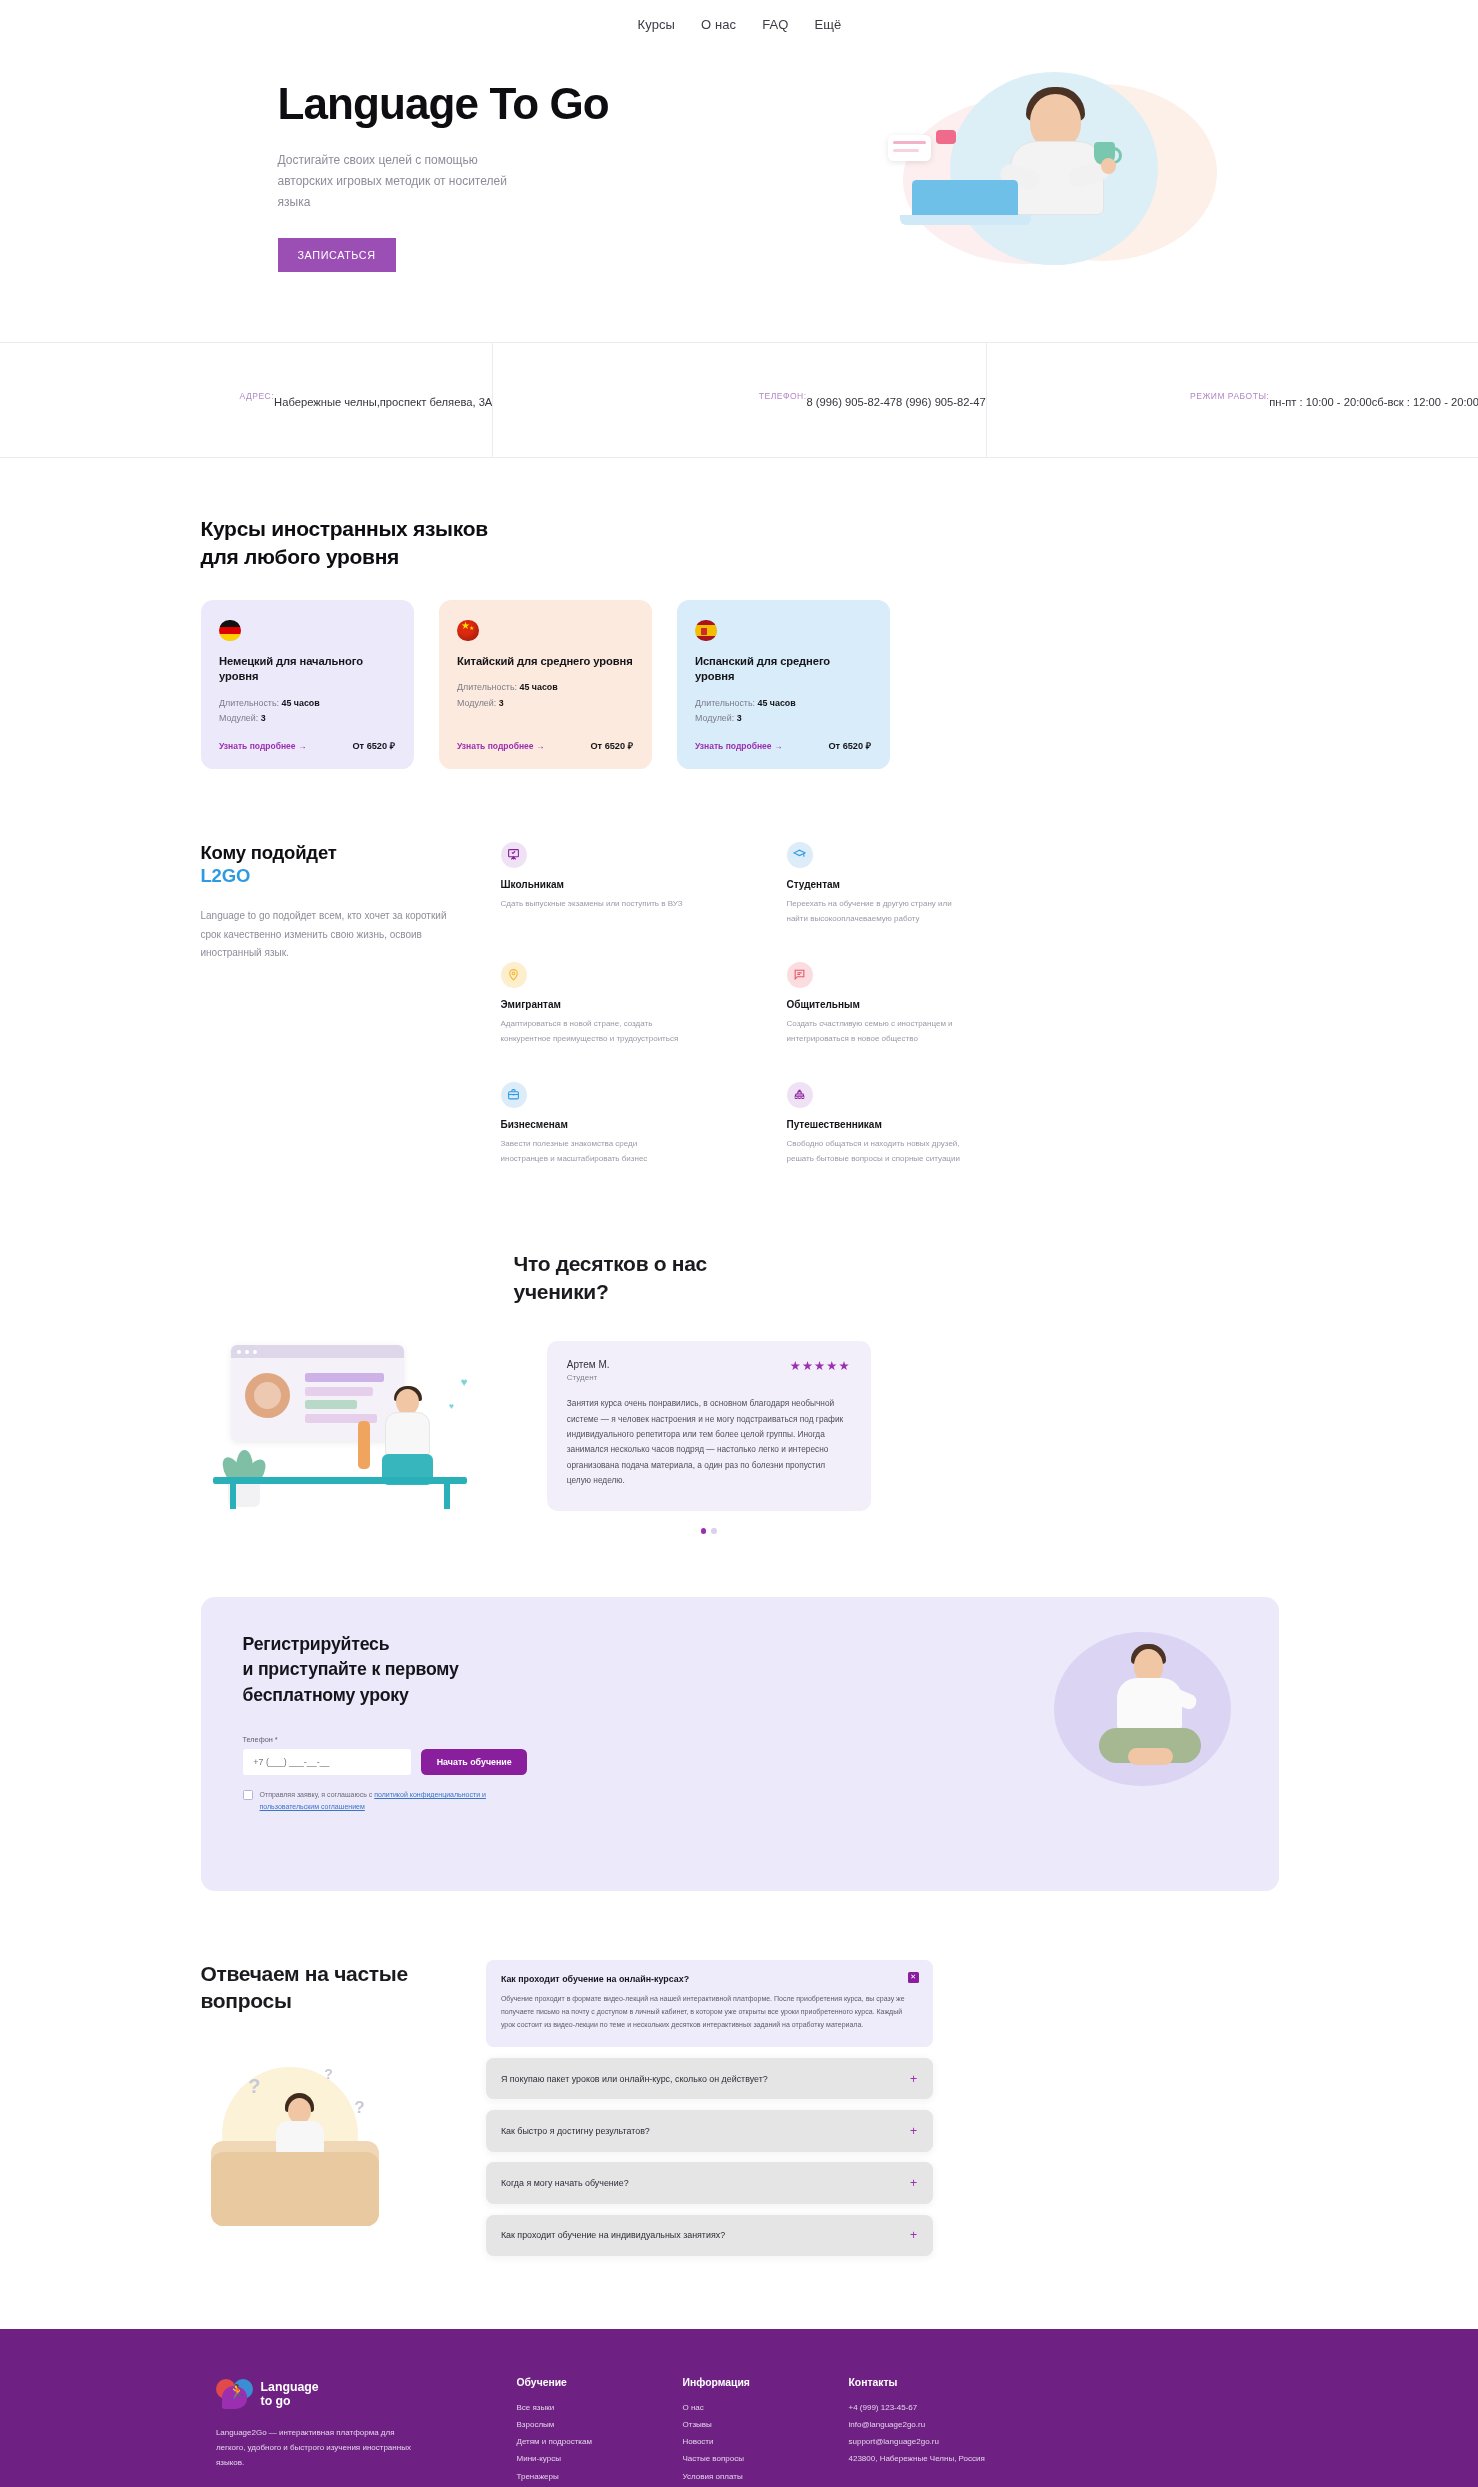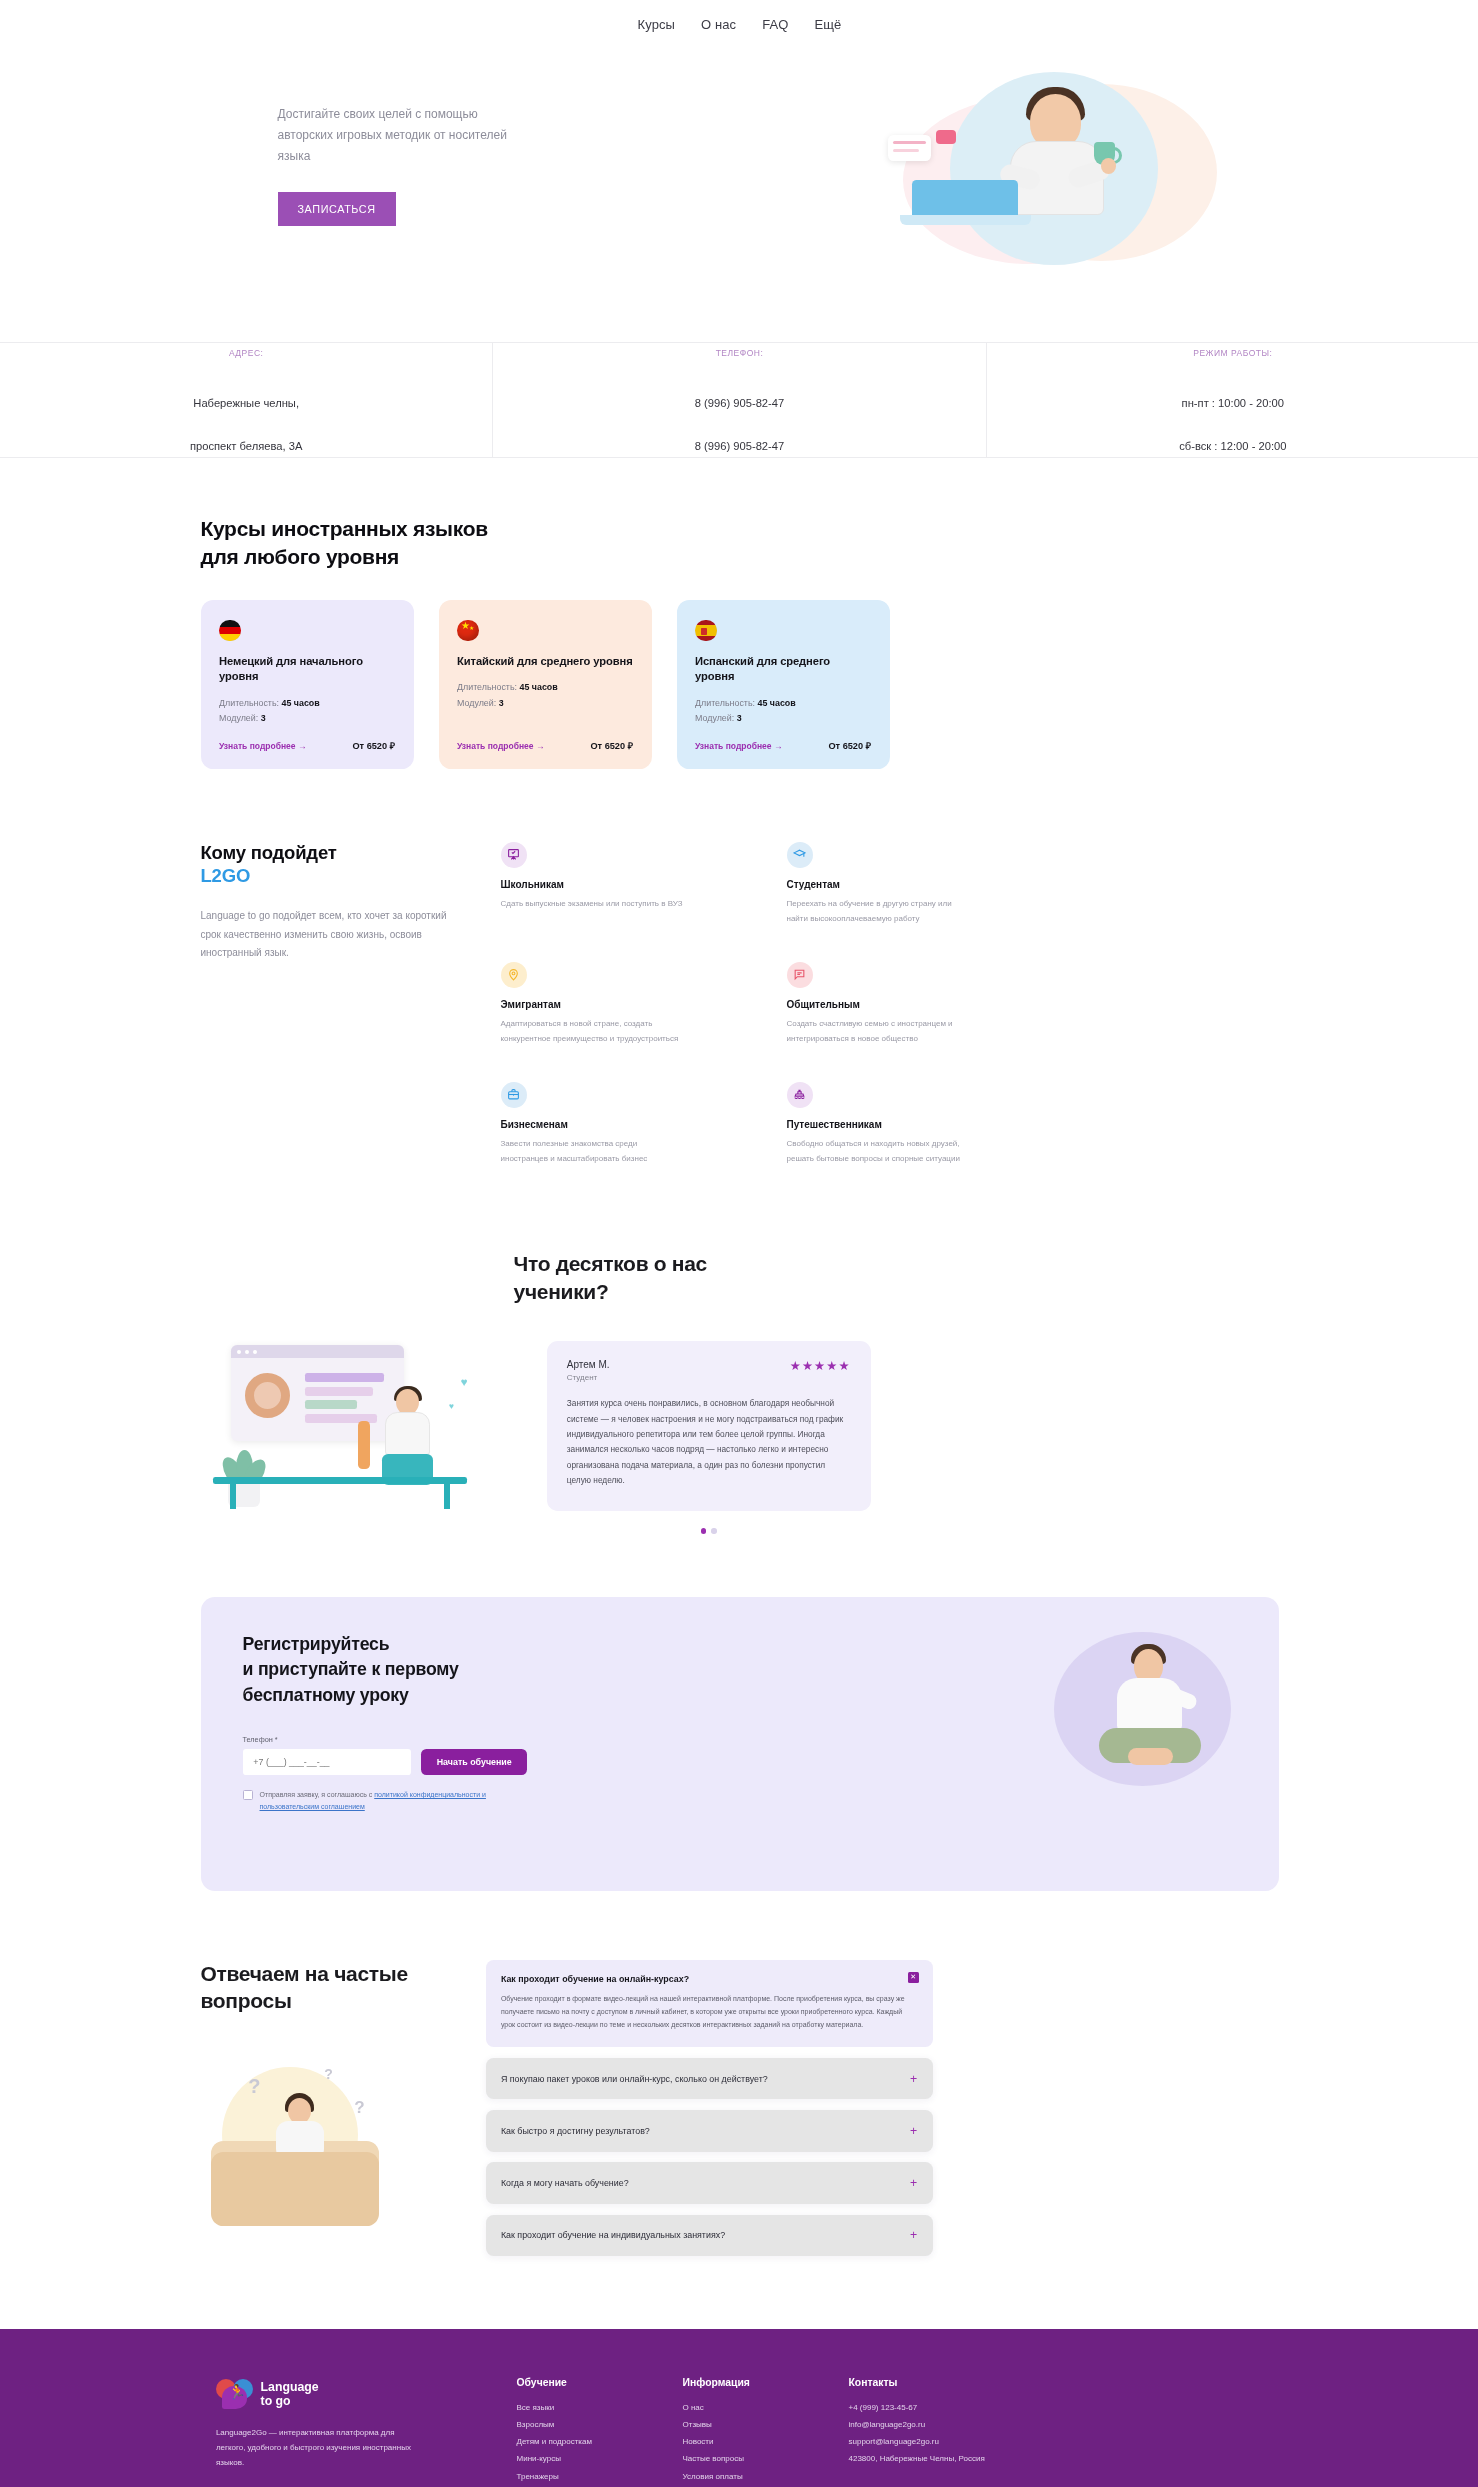--- a/index.html
+++ b/index.html
@@ -119,23 +119,23 @@
   .contactbar {
     border-top: 0.8px solid #ececef;
     border-bottom: 0.8px solid #ececef;
     height: 116px;
     display: flex;
     width: 1479px;
   }
   .cb-col {
     flex: 1;
     display: flex;
-    flex-direction: column;
+    flex-direction: row;
     align-items: center;
-    justify-content: space-between;
+    justify-content: flex-end;
     padding-top: 4.6px;
   }
   .cb-col + .cb-col { border-left: 0.8px solid #ececef; }
   .cb-label {
     font-size: 8.5px;
     letter-spacing: 0.5px;
     color: #b285c4;
     margin-bottom: 12.3px;
     text-transform: uppercase;
   }
@@ -371,20 +371,21 @@
   <nav class="topnav">
     <a href="#">Курсы</a>
     <a href="#">О нас</a>
     <a href="#">FAQ</a>
     <a href="#">Ещё</a>
   </nav>
 
   <section class="hero">
     <div class="hero-inner">
       <div class="hero-copy">
+        <h1 class="hero-title">Language To Go</h1>
         <p class="hero-sub">Достигайте своих целей с помощью авторских игровых методик от носителей языка</p>
         <button class="hero-cta">ЗАПИСАТЬСЯ</button>
       </div>
       <div class="hero-art">
         <div class="blob-pink"></div>
         <div class="blob-peach"></div>
         <div class="blob-blue"></div>
         <div class="person">
           <div class="p-hair"></div>
           <div class="p-head"></div>

